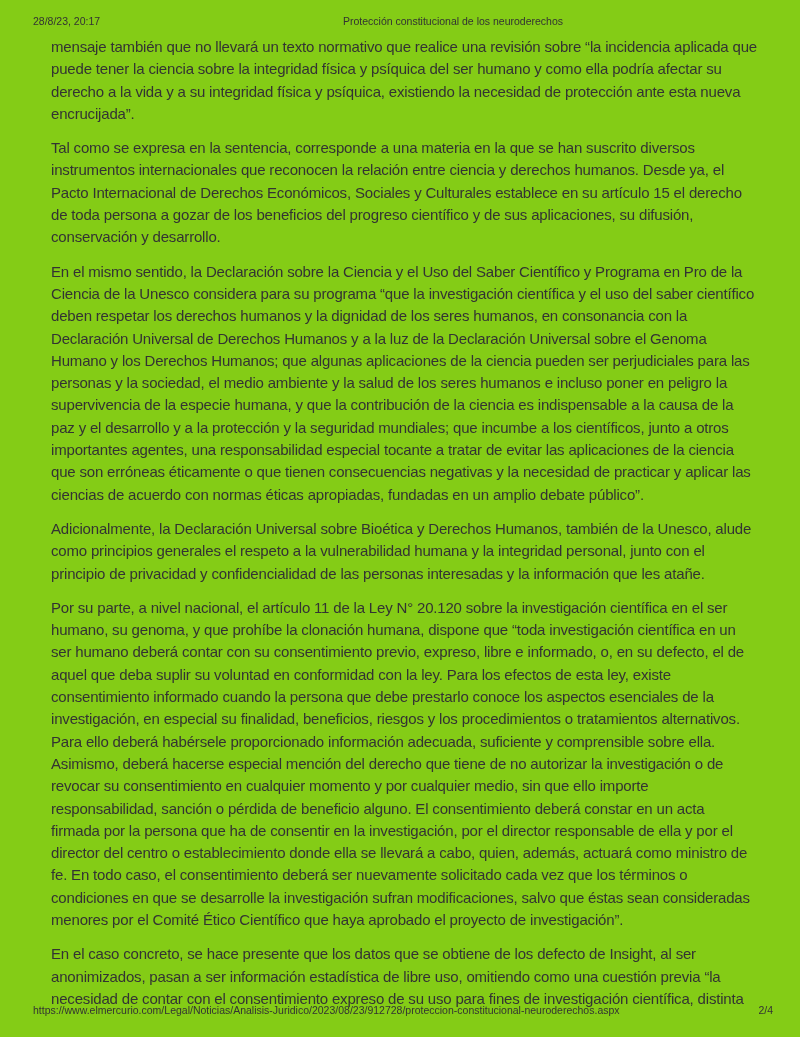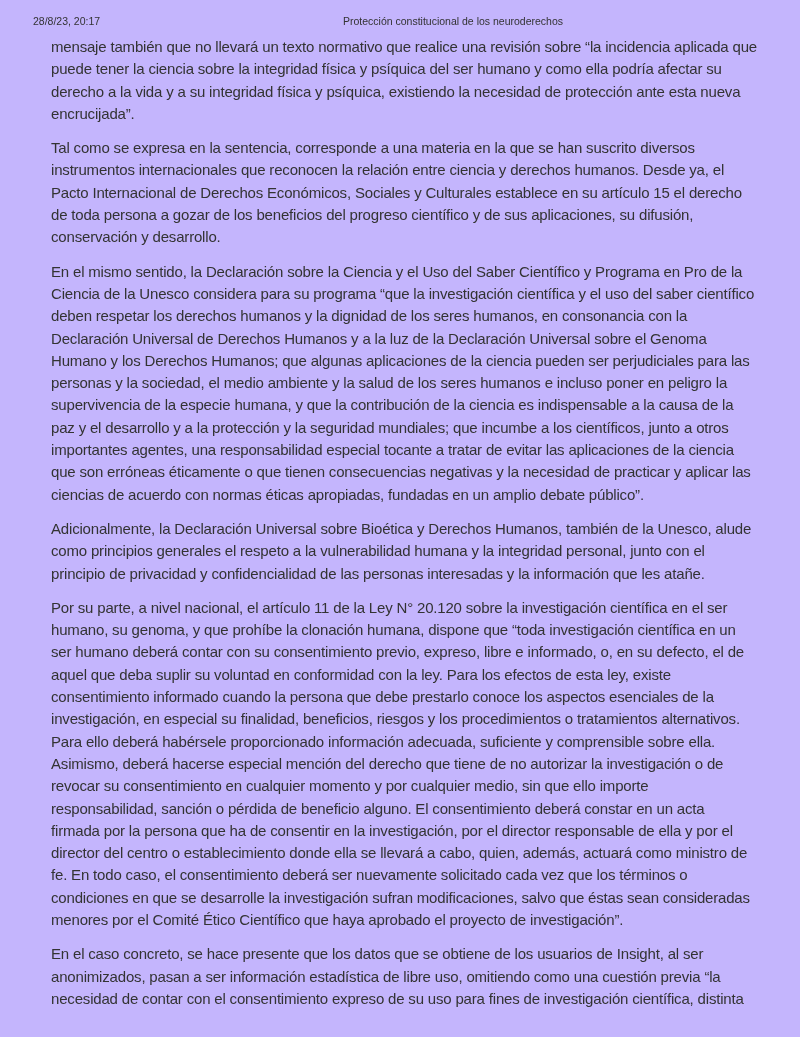--- a/index.html
+++ b/index.html
@@ -4,21 +4,21 @@
 <style>
   html, body {
     margin: 0;
     padding: 0;
     background: #ffffff;
   }
   .page {
     position: relative;
     width: 800px;
     height: 1037px;
-    background: #c4b5fd;
+    background: #84cc16;
     overflow: hidden;
     font-family: "Liberation Sans", "DejaVu Sans", sans-serif;
   }
   
   .print-header {
     position: absolute;
     top: 15px;
     left: 0;
     width: 100%;
     height: 16px;
@@ -83,17 +83,21 @@
     <span class="datetime">28/8/23, 20:17</span>
     <span class="doc-title">Protección constitucional de los neuroderechos</span>
   </div>
 
   <div class="article">
       <p><span>mensaje también que no llevará un texto normativo que realice una revisión sobre “</span><span class="it">la incidencia aplicada que puede tener la ciencia sobre la integridad física y psíquica del ser humano y como ella podría afectar su derecho a la vida y a su integridad física y psíquica, existiendo la necesidad de protección ante esta nueva encrucijada</span><span>”.</span></p>
       <p><span>Tal como se expresa en la sentencia, corresponde a una materia en la que se han suscrito diversos instrumentos internacionales que reconocen la relación entre ciencia y derechos humanos. Desde ya, el Pacto Internacional de Derechos Económicos, Sociales y Culturales establece en su artículo 15 el derecho de toda persona a gozar de los beneficios del progreso científico y de sus aplicaciones, su difusión, conservación y desarrollo.</span></p>
       <p><span>En el mismo sentido, la Declaración sobre la Ciencia y el Uso del Saber Científico y Programa en Pro de la Ciencia de la Unesco considera para su programa “</span><span class="it">que la investigación científica y el uso del saber científico deben respetar los derechos humanos y la dignidad de los seres humanos, en consonancia con la Declaración Universal de Derechos Humanos y a la luz de la Declaración Universal sobre el Genoma Humano y los Derechos Humanos; que algunas aplicaciones de la ciencia pueden ser perjudiciales para las personas y la sociedad, el medio ambiente y la salud de los seres humanos e incluso poner en peligro la supervivencia de la especie humana, y que la contribución de la ciencia es indispensable a la causa de la paz y el desarrollo y a la protección y la seguridad mundiales; que incumbe a los científicos, junto a otros importantes agentes, una responsabilidad especial tocante a tratar de evitar las aplicaciones de la ciencia que son erróneas éticamente o que tienen consecuencias negativas y la necesidad de practicar y aplicar las ciencias de acuerdo con normas éticas apropiadas, fundadas en un amplio debate público</span><span>”.</span></p>
       <p><span>Adicionalmente, la Declaración Universal sobre Bioética y Derechos Humanos, también de la Unesco, alude como principios generales el respeto a la vulnerabilidad humana y la integridad personal, junto con el principio de privacidad y confidencialidad de las personas interesadas y la información que les atañe.</span></p>
       <p><span>Por su parte, a nivel nacional, el artículo 11 de la Ley N° 20.120 sobre la investigación científica en el ser humano, su genoma, y que prohíbe la clonación humana, dispone que “</span><span class="it">toda investigación científica en un ser humano deberá contar con su consentimiento previo, expreso, libre e informado, o, en su defecto, el de aquel que deba suplir su voluntad en conformidad con la ley. Para los efectos de esta ley, existe consentimiento informado cuando la persona que debe prestarlo conoce los aspectos esenciales de la investigación, en especial su finalidad, beneficios, riesgos y los procedimientos o tratamientos alternativos. Para ello deberá habérsele proporcionado información adecuada, suficiente y comprensible sobre ella. Asimismo, deberá hacerse especial mención del derecho que tiene de no autorizar la investigación o de revocar su consentimiento en cualquier momento y por cualquier medio, sin que ello importe responsabilidad, sanción o pérdida de beneficio alguno. El consentimiento deberá constar en un acta firmada por la persona que ha de consentir en la investigación, por el director responsable de ella y por el director del centro o establecimiento donde ella se llevará a cabo, quien, además, actuará como ministro de fe. En todo caso, el consentimiento deberá ser nuevamente solicitado cada vez que los términos o condiciones en que se desarrolle la investigación sufran modificaciones, salvo que éstas sean consideradas menores por el Comité Ético Científico que haya aprobado el proyecto de investigación</span><span>”.</span></p>
-      <p><span>En el caso concreto, se hace presente que los datos que se obtiene de los usuarios de Insight, al ser anonimizados, pasan a ser información estadística de libre uso, omitiendo como una cuestión previa “</span><span class="it">la necesidad de contar con el consentimiento expreso de su uso para fines de investigación científica, distinta</span></p>
+      <p><span>En el caso concreto, se hace presente que los datos que se obtiene de los defecto de Insight, al ser anonimizados, pasan a ser información estadística de libre uso, omitiendo como una cuestión previa “</span><span class="it">la necesidad de contar con el consentimiento expreso de su uso para fines de investigación científica, distinta</span></p>
     </div>
 
+  <div class="print-footer">
+    <span class="url">https://www.elmercurio.com/Legal/Noticias/Analisis-Juridico/2023/08/23/912728/proteccion-constitucional-neuroderechos.aspx</span>
+    <span class="pageno">2/4</span>
+  </div>
 
 </div>
 
 </body></html>

